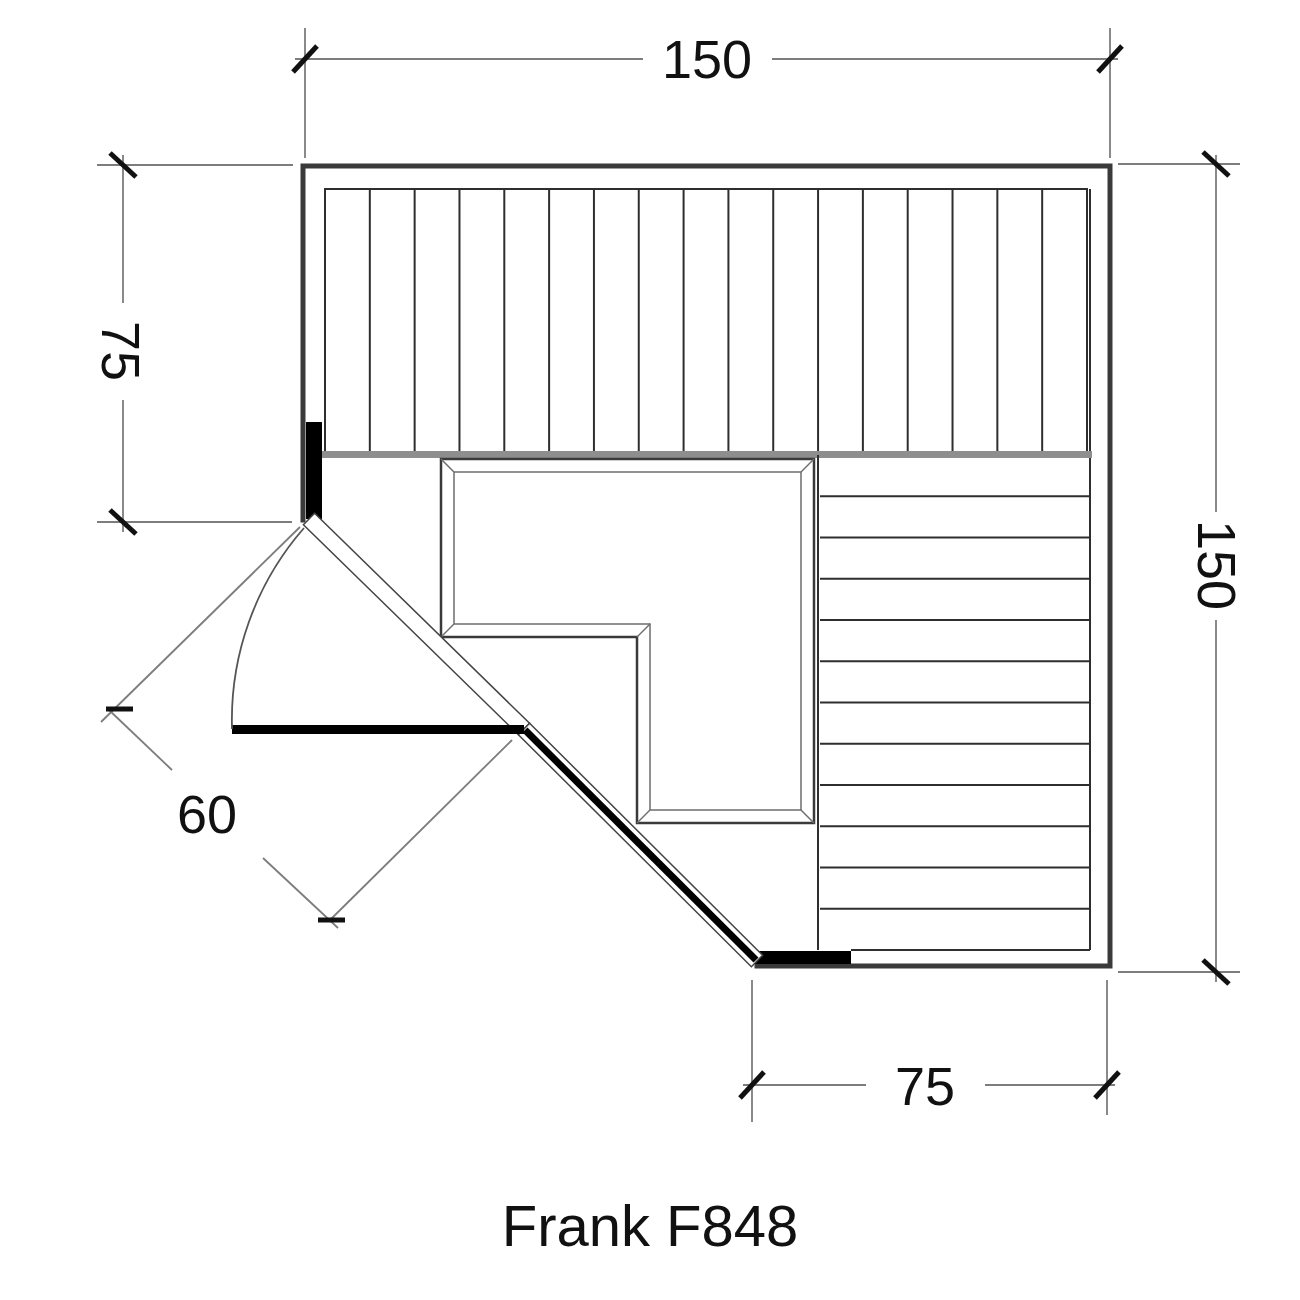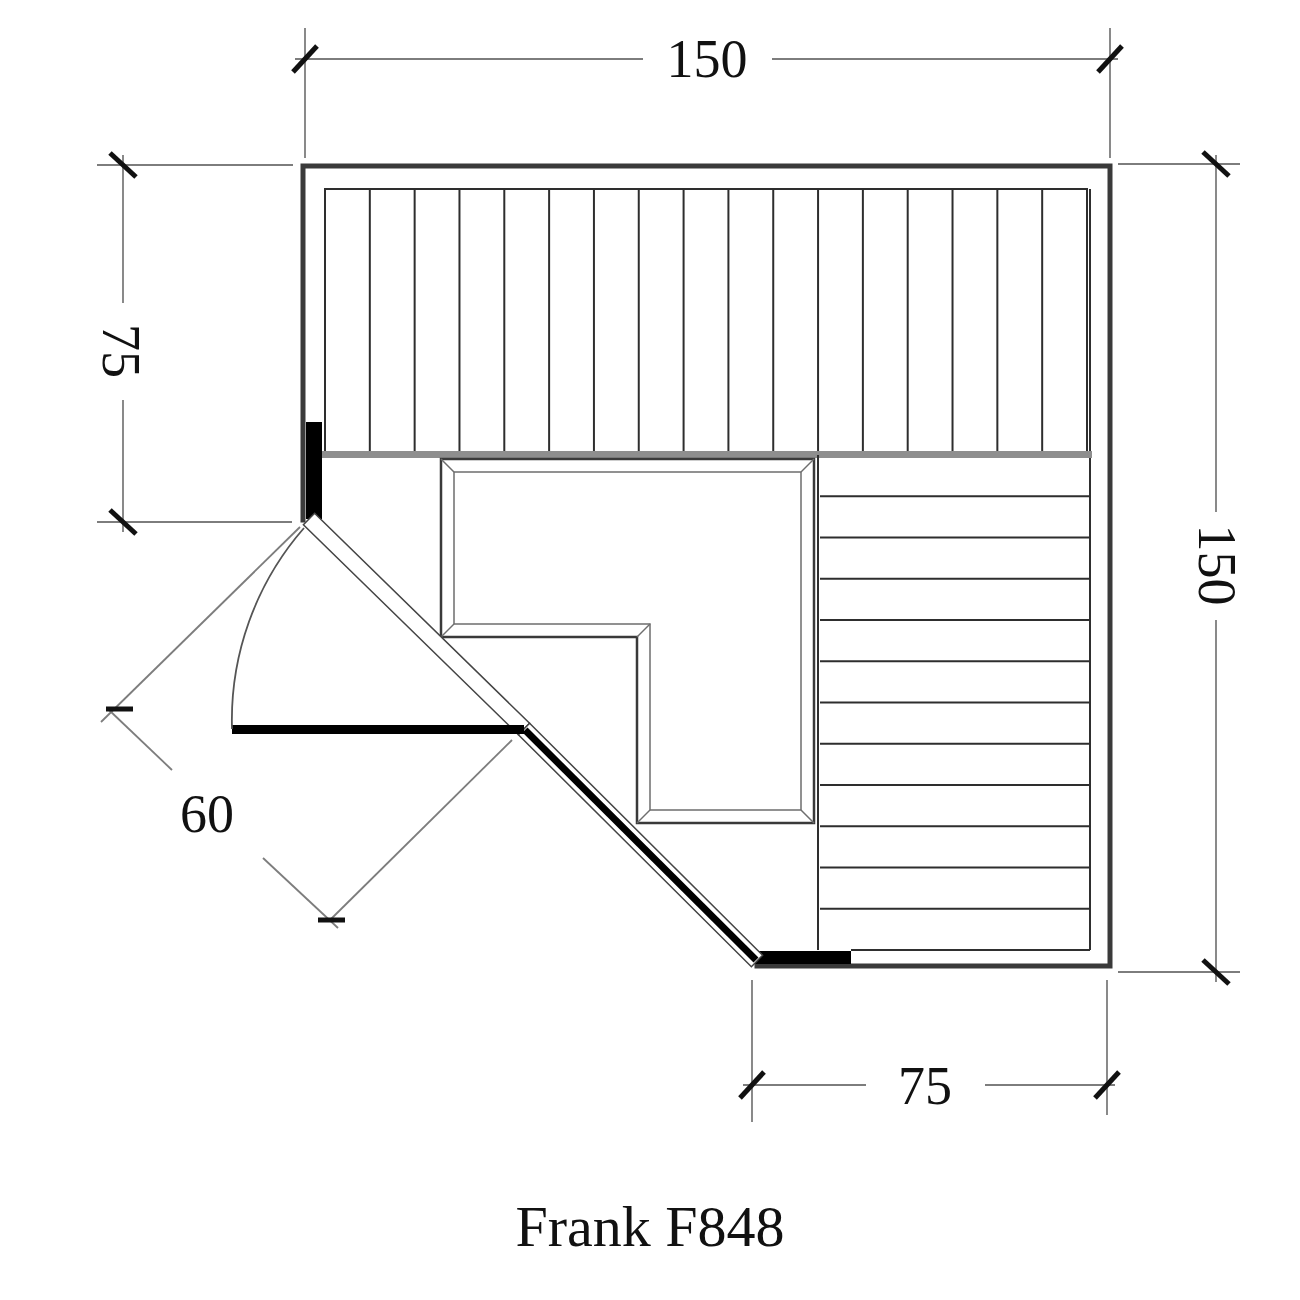--- a/index.html
+++ b/index.html
@@ -1,17 +1,17 @@
 <!DOCTYPE html>
 <html><head>
 <meta charset="utf-8">
 <style>
   html,body{margin:0;padding:0;background:#ffffff;}
   .page{position:relative;width:1300px;height:1300px;background:#ffffff;overflow:hidden;
-        font-family:Liberation Serif, serif;}
+        font-family:Liberation Sans, sans-serif;}
   svg{display:block;}
   
   .wall-outer{stroke:#3a3a3a;stroke-width:5;fill:none;stroke-linecap:square;}
   .wall-inner{stroke:#2f2f2f;stroke-width:2;fill:none;}
   .slat{stroke:#2e2e2e;stroke-width:2;}
   .slat-border{stroke:#2e2e2e;stroke-width:2;fill:none;}
   .bench-band{fill:#8e8e8e;stroke:none;}
   .plat-outer{fill:#ffffff;stroke:#3a3a3a;stroke-width:2.5;stroke-linejoin:miter;}
   .plat-inner{fill:none;stroke:#6e6e6e;stroke-width:1.5;}
   .plat-mitre{stroke:#6e6e6e;stroke-width:1.5;}

